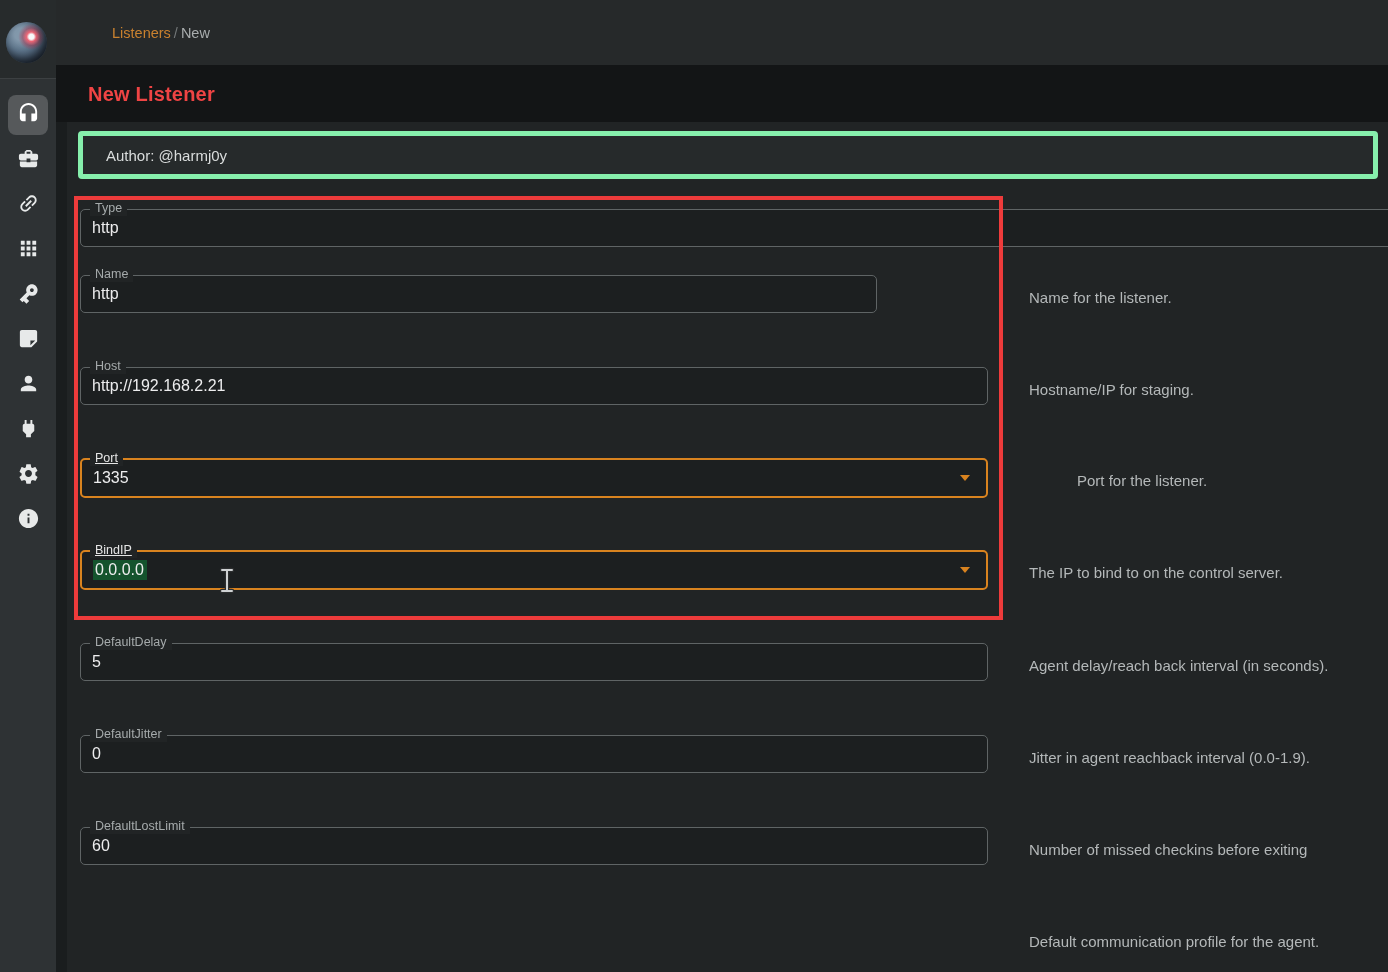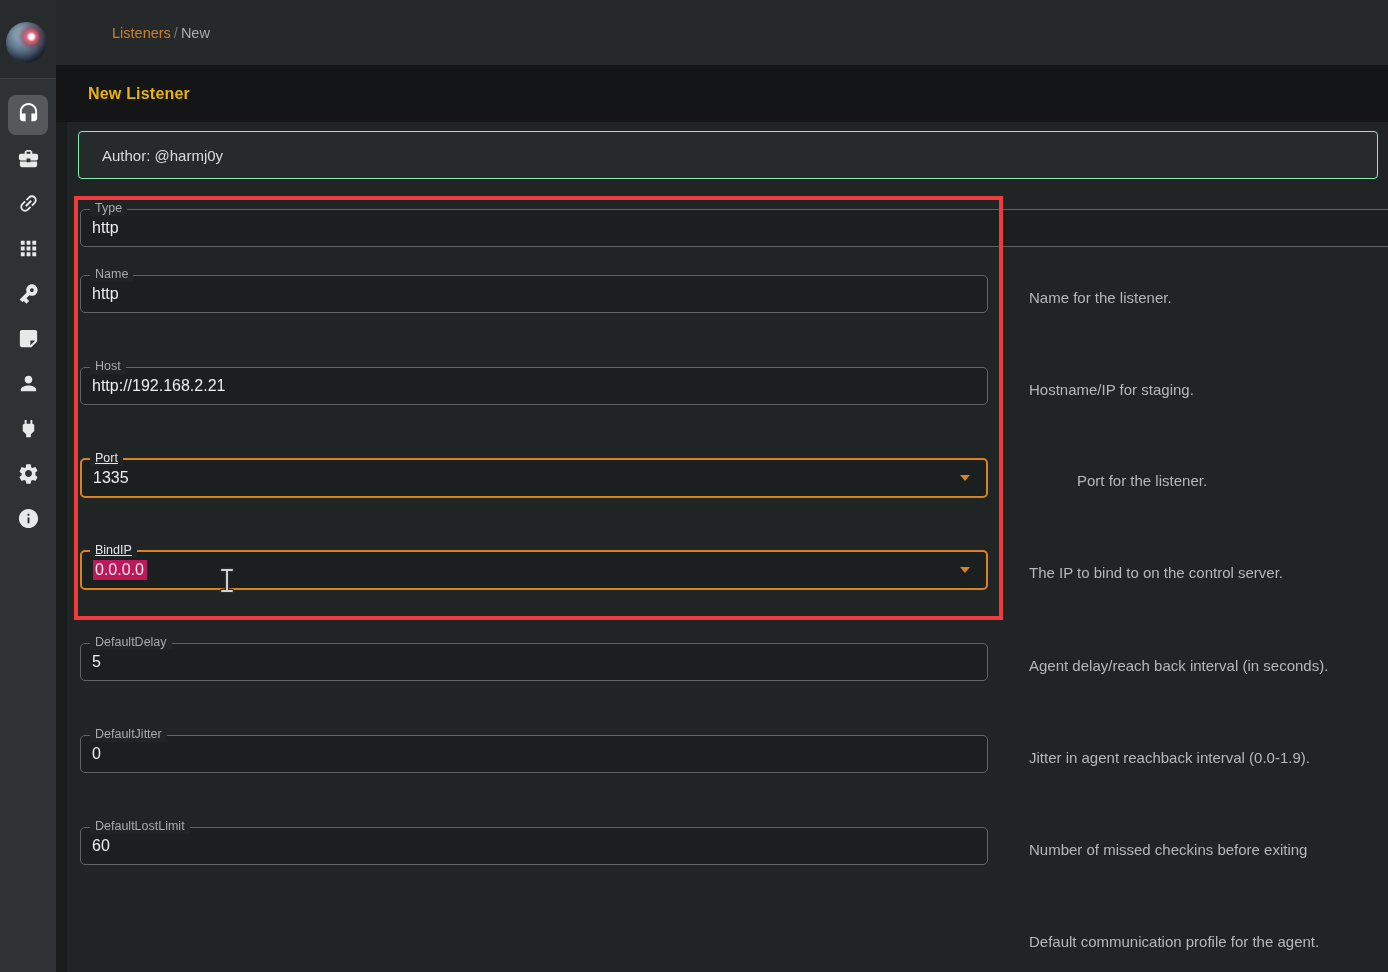--- a/index.html
+++ b/index.html
@@ -25,40 +25,40 @@
 
   
   .topbar { position:absolute; left:56px; top:0; width:1332px; height:65px; background:#26292a; }
   .breadcrumb { position:absolute; left:56px; top:0; height:65px; display:flex; align-items:center; gap:3px; font-size:14.5px; }
   .bc-link { color:#c9812f; }
   .bc-sep { color:#737778; }
   .bc-current { color:#a9adae; }
 
   .page-header { position:absolute; left:56px; top:65px; width:1332px; height:57px; background:#131516; }
   .page-title { position:absolute; left:32px; top:50%; transform:translateY(-50%);
-    color:#eab308; font-size:16px; font-weight:700; letter-spacing:.2px; }
+    color:#ef4444; font-size:20px; font-weight:700; letter-spacing:.2px; }
 
   
   .content { position:absolute; left:56px; top:122px; width:1332px; height:850px; background:#1a1d1e; }
   .card { position:absolute; left:11px; top:0; width:1321px; height:850px; background:#212425; }
 
   .author-bar { position:absolute; left:78px; top:131px; width:1300px; height:48px;
-    background:#262a2b; border:1px solid #86efac; border-radius:4px; }
+    background:#262a2b; border:5px solid #86efac; border-radius:4px; }
   .author-text { position:absolute; left:23px; top:50%; transform:translateY(-50%);
     color:#d9dcdc; font-size:15px; }
 
   
   .fbox { position:absolute; border:1px solid #5f6465; border-radius:5px; background:#1c1f20; height:38px; }
   .flabel { position:absolute; top:-9px; left:9px; padding:0 5px; font-size:12.5px; color:#a6abac;
     background:#212425; white-space:nowrap; line-height:15px; }
   .fvalue { position:absolute; left:11px; top:50%; transform:translateY(-50%);
     font-size:16px; color:#ededee; white-space:nowrap; }
   .fbox.focused { border:2px solid #d9831f; height:40px; }
   .fbox.focused .flabel { color:#e5e5e5; top:-9px; left:8px;text-decoration:underline; }
-  .sel { background:#be185d; padding:1px 3px 2px 2px; }
+  .sel { background:#14532d; padding:1px 3px 2px 2px; }
   .dd-arrow { position:absolute; right:16px; top:50%; transform:translateY(-50%);
     width:0; height:0; border-left:5px solid transparent; border-right:5px solid transparent; border-top:6px solid #d9831f; }
   .desc { position:absolute; left:1029px; font-size:15px; color:#b4b8b9; white-space:nowrap; }
 
   
   .red-annotation { position:absolute; left:74px; top:196px; width:929px; height:424px;
     border:4px solid #ee3b3b; pointer-events:none; z-index:9; }
   .ibeam { position:absolute; left:219px; top:567px; z-index:10; }
 </style>
 </head>
@@ -84,21 +84,21 @@
 
   <div class="author-bar">
     <span class="author-text">Author: @harmj0y</span>
   </div>
 
   <div class="fbox" style="left:80px; top:209px; width:1340px;">
     <span class="flabel">Type</span>
     <span class="fvalue">http</span>
   </div>
 
-  <div class="fbox" style="left:80px; top:275px; width:908px;">
+  <div class="fbox" style="left:80px; top:275px; width:797px;">
     <span class="flabel">Name</span>
     <span class="fvalue">http</span>
   </div>
   <div class="desc" style="top:289px;">Name for the listener.</div>
 
   <div class="fbox" style="left:80px; top:367px; width:908px;padding-left:33px;">
     <span class="flabel">Host</span>
     <span class="fvalue">http://192.168.2.21</span>
   </div>
   <div class="desc" style="top:381px;">Hostname/IP for staging.</div>

